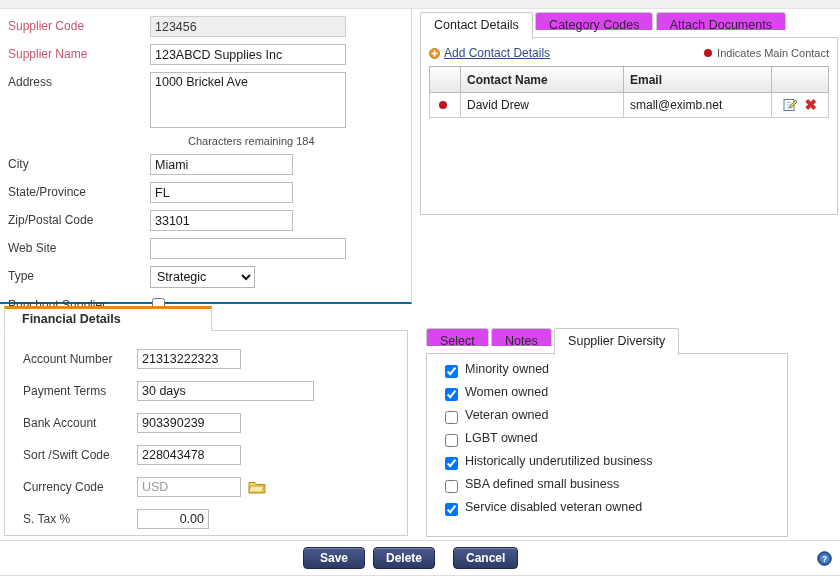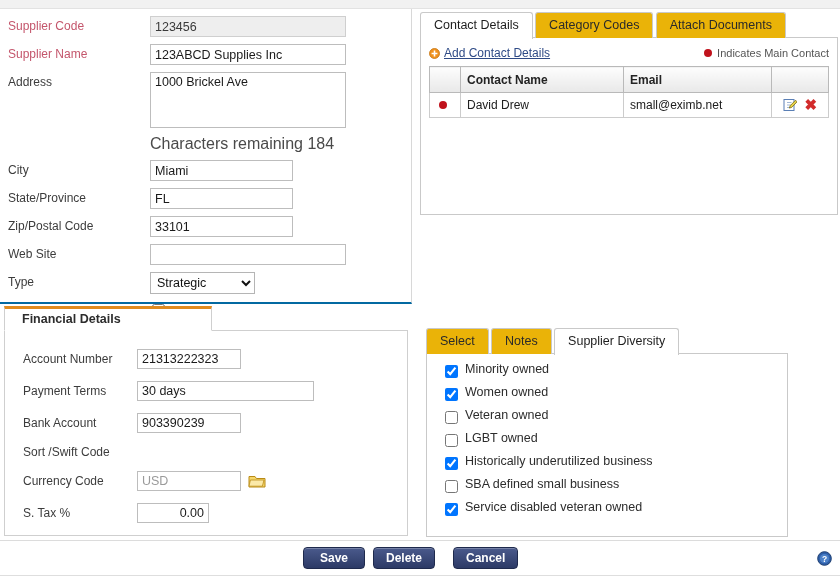--- a/index.html
+++ b/index.html
@@ -81,24 +81,25 @@
   }
   .w-supcode { width: 196px; height: 21px; }
   .w-supname { width: 196px; height: 21px; }
   .w-addr    { width: 196px; height: 56px; }
   .w-city    { width: 143px; height: 21px; }
   .w-state   { width: 143px; height: 21px; }
   .w-zip     { width: 143px; height: 21px; }
   .w-web     { width: 196px; height: 21px; }
 
   .charsrem {
-    font-size: 16px;
+    font-size: 11px;
     color: #4a4a4a;
     padding-left: 150px;
     margin-top: 4px;
+    margin-left: 38px;
   }
 
   select.sel {
     font-family: "Liberation Sans", sans-serif;
     font-size: 12.5px;
     color: #111111;
     border: 1px solid #b5b5b5;
     background: #ffffff;
     height: 22px;
     padding: 1px 2px;
@@ -184,28 +185,28 @@
     width: 418px; height: 252px;
   }
   .tabstrip {
     position: relative;
     height: 25px;
     border-bottom: 1px solid #c9c9c9;
     background: transparent;
   }
   .tab {
     display: inline-block;
-    height: 26px;
+    height: 18px;
     line-height: 24px;
     padding: 0 13px;
     font-size: 12.5px;
     color: #2a2a2a;
     border: 1px solid #c9c9c9;
     border-bottom: none;
-    background: #eab308;
+    background: #d946ef;
     box-sizing: border-box;
     margin-right: -1px;
     position: relative;
     top: 0px;
     border-radius: 3px 3px 0 0;
     cursor: pointer;
   }
   .tab.active {
     background: #ffffff;
     color: #1d1d1d;
@@ -461,20 +462,21 @@
         <input class="txt w-payt" type="text" value="30 days" style="">
       </div>
 
       <div class="fin-row">
         <div class="fin-label">Bank Account</div>
         <input class="txt w-bank" type="text" value="903390239" style="">
       </div>
 
       <div class="fin-row">
         <div class="fin-label">Sort /Swift Code</div>
+        <input class="txt w-sort" type="text" value="228043478" style="">
       </div>
 
 
       <div class="fin-row">
         <div class="fin-label">Currency Code</div>
         <input class="txt muted w-curr" type="text" value="USD" style="">
         <span class="folder-ico">
           <svg width="18" height="16" viewBox="0 0 18 16">
             <path d="M1 3.5 L1 14 L17 14 L17 5.5 L8.4 5.5 L7 3.5 Z" fill="#f6d76a" stroke="#b98a16" stroke-width="1"></path>
             <path d="M2.4 7 L16 7 L14.4 13.2 L1 13.2 Z" fill="#fbe9a8" stroke="#b98a16" stroke-width="0.8"></path>

